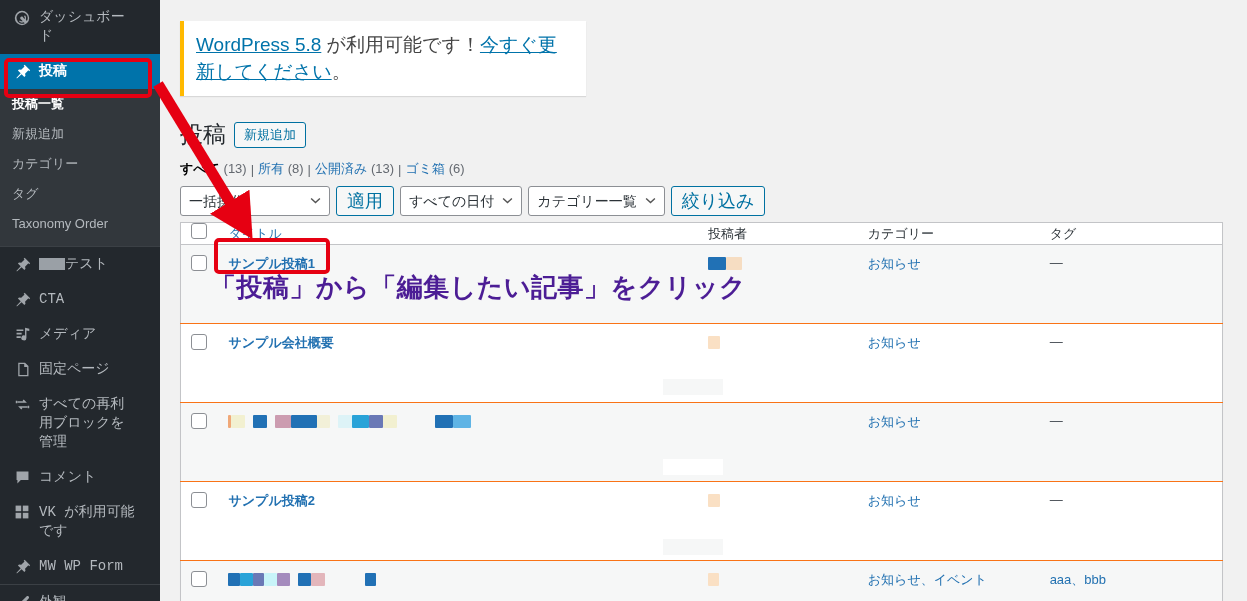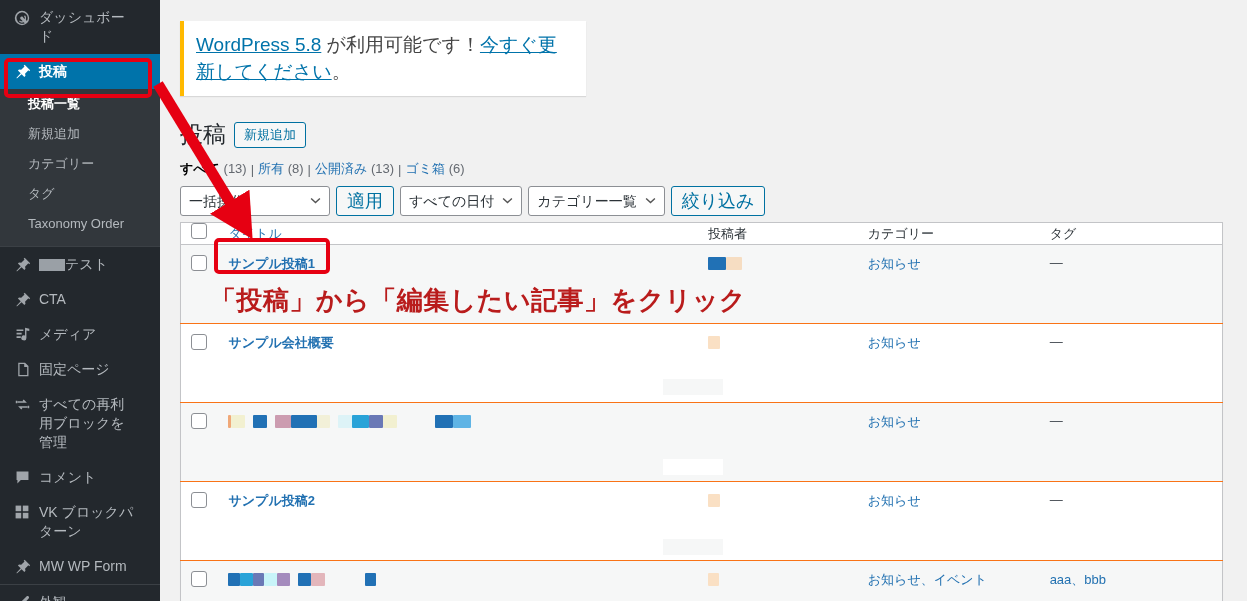--- a/index.html
+++ b/index.html
@@ -29,40 +29,40 @@
     color: #b4b9be;
     cursor: pointer;
   }
   .menu-item .mi-icon {
     width: 24px; min-width: 24px;
     display: inline-flex; align-items: flex-start; justify-content: center;
     color: #a0a5aa;
     margin-right: 5px;
     margin-top: 1px;
   }
-  .menu-item .mi-label { flex: 1; padding-right: 23px; }
+  .menu-item .mi-label { flex: 1; padding-right: 23px; font-family: Liberation Mono, monospace; }
   .menu-item.current {
     background: #0073aa; color: #fff; font-weight: 600;
   }
   .menu-item.current .mi-icon { color: #fff; }
   .menu-item.current::after {
     content: "";
     position: absolute; right: -8px; top: 50%;
     margin-top: -8px;
     border-style: solid;
     border-width: 8px 0 8px 8px;
     border-color: transparent transparent transparent #0073aa;
   }
   #submenu-posts {
     background: #32373c;
     padding: 0 0 7px 0;
     font-size: 13px;
   }
   #submenu-posts .sub-item {
-    padding: 6px 0 6px 28px;
+    padding: 6px 0 6px 12px;
     color: #b4b9be;
     line-height: 18px;
     cursor: pointer;
   }
   #submenu-posts .sub-item.current { color: #fff; font-weight: 700; }
   .redact-dark {
     display: inline-block;
     background: #777c81;
     vertical-align: middle;
   }
@@ -226,22 +226,22 @@
   }
   .annot-box {
     position: absolute;
     border: 4px solid #e60012;
     border-radius: 5px;
   }
   #annot-box-menu { left: 4px; top: 58px; width: 148px; height: 40px; }
   #annot-box-title { left: 214px; top: 238px; width: 116px; height: 36px; }
   #annot-text {
     position: absolute;
-    left: 210px; top: 283px;
-    color: #b91c1c;
+    left: 210px; top: 270px;
+    color: #4c1d95;
     font-size: 26px;
     font-weight: 700;
     letter-spacing: 0.5px;
     white-space: nowrap;
     font-family: "DejaVu Sans", "Liberation Sans", sans-serif;
   }
 </style>
 </head>
 <body>
 
@@ -332,21 +332,21 @@
 
     <div class="menu-item">
       <span class="mi-icon">
         <svg width="16" height="16" viewBox="0 0 20 20" fill="currentColor">
             <rect x="2" y="2" width="7" height="7"></rect>
             <rect x="11" y="2" width="7" height="7"></rect>
             <rect x="2" y="11" width="7" height="7"></rect>
             <rect x="11" y="11" width="7" height="7"></rect>
           </svg>
       </span>
-      <span class="mi-label">VK ブロックパターン</span>
+      <span class="mi-label">VK が利用可能です</span>
     </div>
 
     <div class="menu-item">
       <span class="mi-icon">
         <svg width="17" height="17" viewBox="0 0 20 20" fill="currentColor">
             <path d="M12.5 2l-1.1 1.1 1 1-3.9 3.9-2.6-.5-1.3 1.3 3.3 3.3L3 17.3V18h.7l5.2-4.9 3.3 3.3 1.3-1.3-.5-2.6 3.9-3.9 1 1L19 8.5 12.5 2z"></path>
           </svg>
       </span>
       <span class="mi-label">MW WP Form</span>
     </div>

